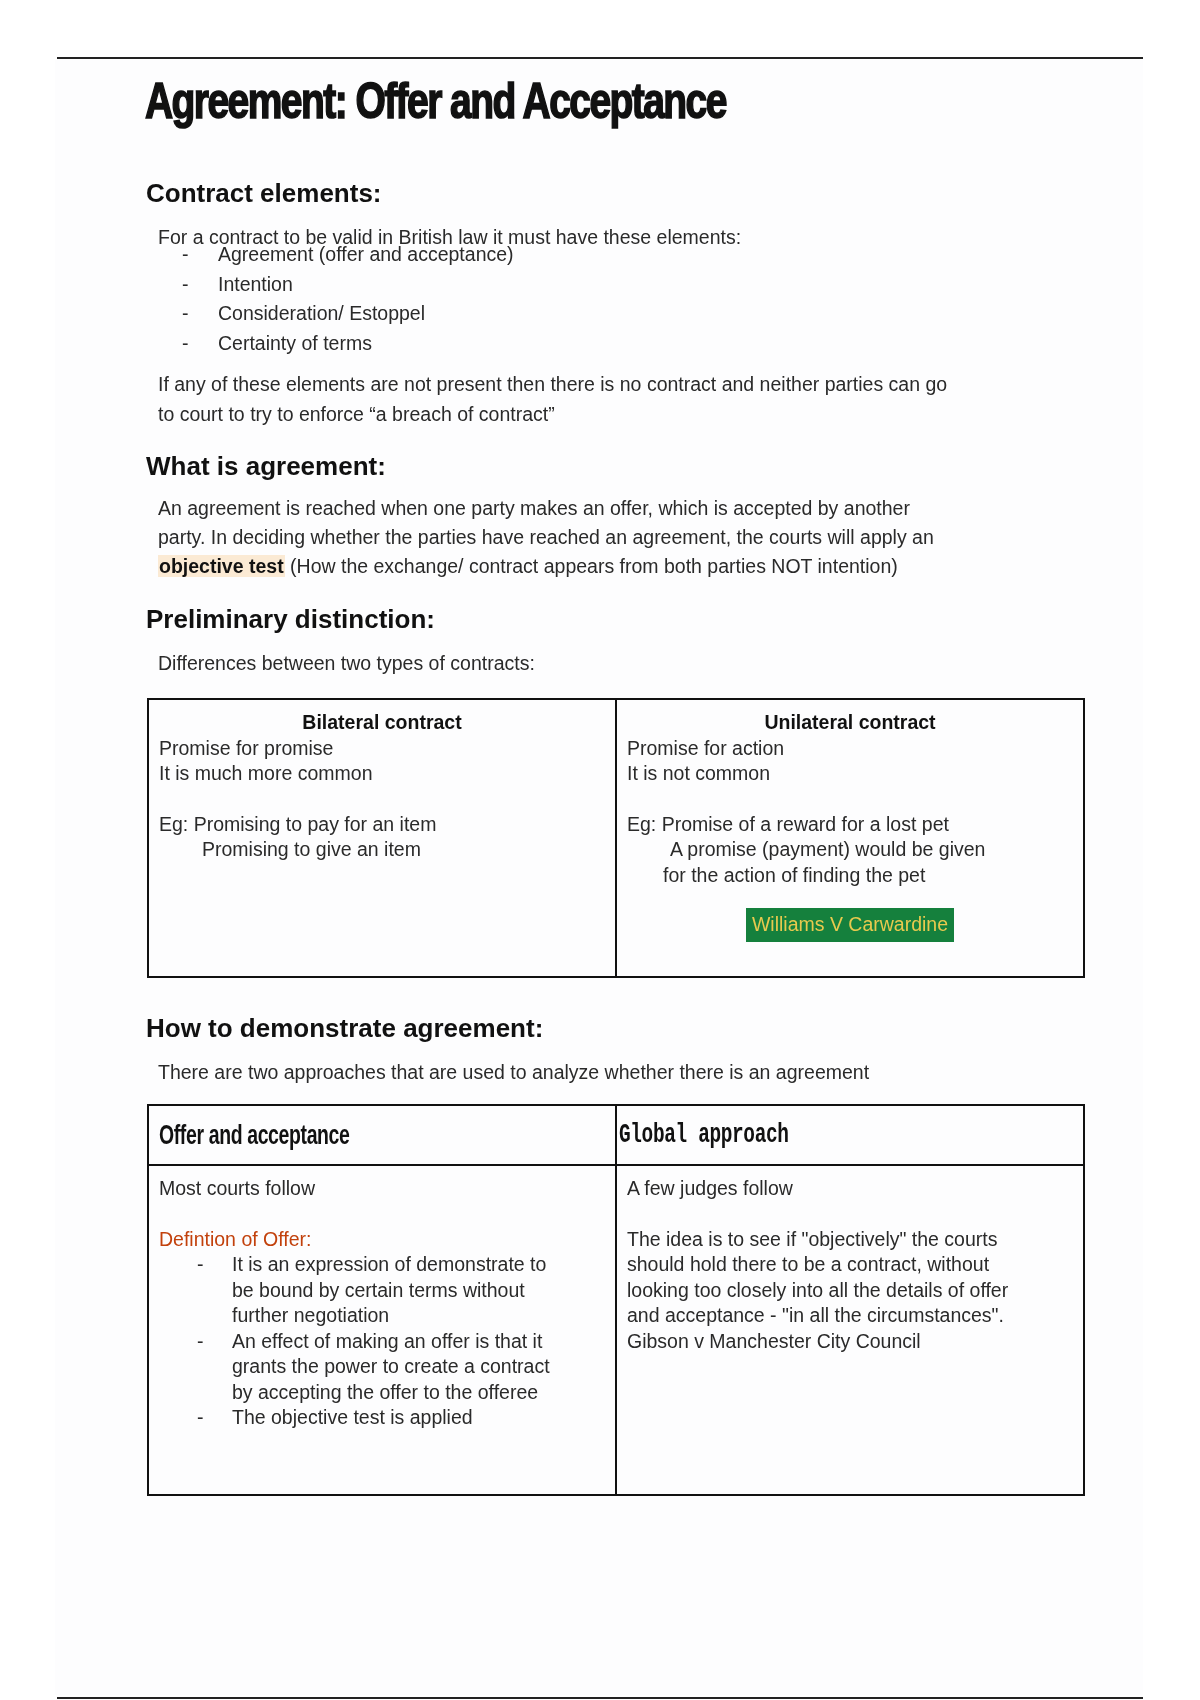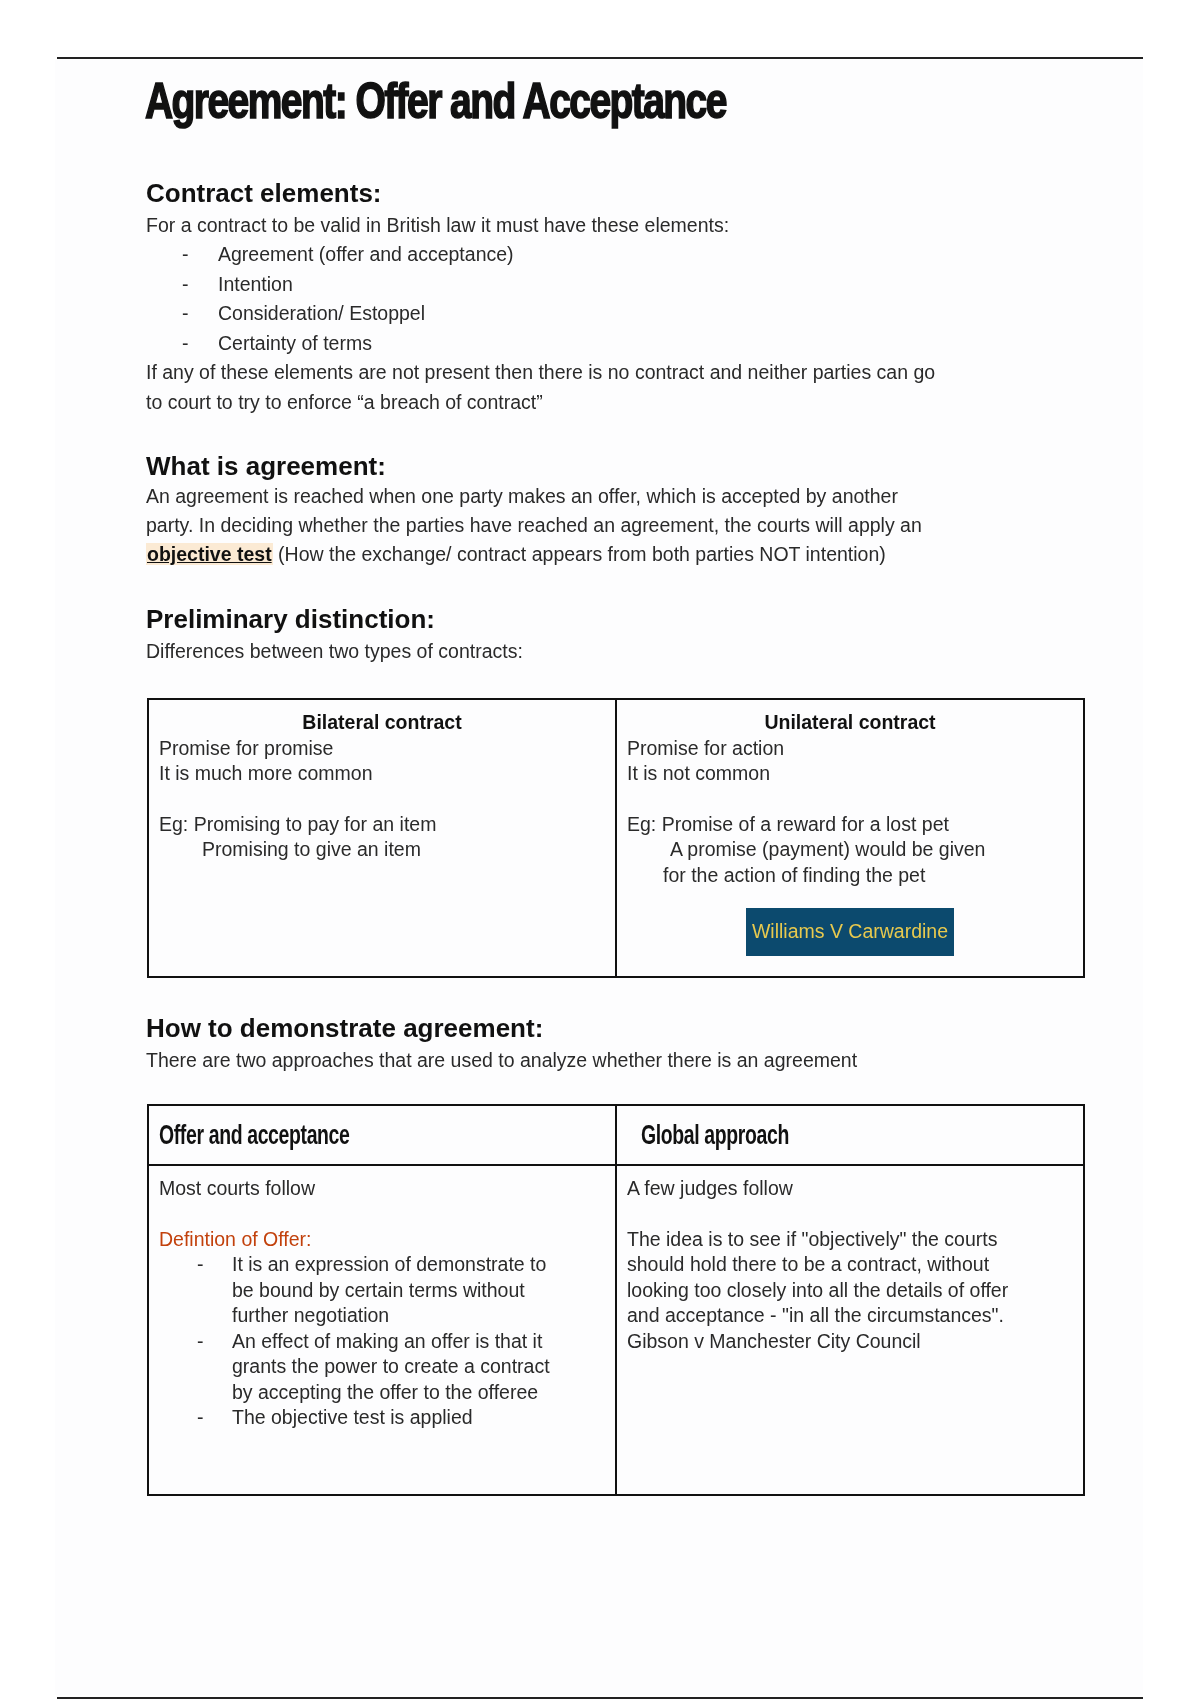--- a/index.html
+++ b/index.html
@@ -8,32 +8,32 @@
   .page-bg { position:absolute; left:55px; top:60px; width:1088px; height:1635px; background:#fdfdfe; }
   .rule { position:absolute; left:57px; width:1086px; height:2px; background:#222; }
   .rule.top { top:57px; }
   .rule.bottom { top:1697px; }
   .title { position:absolute; left:145px; top:72px; margin:0;
            font-family:"Liberation Sans", sans-serif; font-weight:bold; font-size:50px;
            color:#111; letter-spacing:-2px; transform:scaleX(0.78); transform-origin:left top;
            -webkit-text-stroke:1.6px #111; white-space:nowrap; }
   .h2 { position:absolute; left:146px; margin:0; font-size:26px; font-weight:bold; color:#111;
         white-space:nowrap; }
-  .p { position:absolute; left:146px; margin:0; font-size:19.5px; color:#2a2a2a; white-space:nowrap; line-height:29.5px; }
+  .p { position:absolute; left:146px; margin:12px; font-size:19.5px; color:#2a2a2a; white-space:nowrap; line-height:29.5px; }
   .bullets { position:absolute; left:146px; margin:0; padding:0; list-style:none; font-size:19.5px; color:#2a2a2a; }
   .bullets li { position:relative; padding-left:72px; height:29.6px; line-height:29.6px; white-space:nowrap; }
   .bullets li .dash { position:absolute; left:36px; top:0; }
-  .hl-objective { background:#fbead4; font-weight:bold; color:#111; padding:0 1px;text-decoration:underline; }
+  .hl-objective { background:#fbead4; font-weight:bold; color:#111; padding:0 1px; }
   table.t { position:absolute; left:147px; width:938px; border-collapse:collapse; table-layout:fixed; }
   table.t td { border:2px solid #111; vertical-align:top; padding:0; }
   .cell { position:relative; padding:10px 10px 0 10px; font-size:19.5px; color:#2a2a2a; line-height:25.5px; }
   .cell .center { text-align:center; font-weight:bold; color:#111; }
   .indent1 { padding-left:43px; }
   .indent2 { padding-left:36px; }
-  .case-hl { display:inline-block; background:#0c4a6e; color:#e8c94e; padding:11px 6px; }
+  .case-hl { display:inline-block; background:#15803d; color:#e8c94e; padding:4px 6px; }
   .hdr { font-size:27px; font-weight:bold; color:#111; transform:scaleX(0.72); transform-origin:left center;
          white-space:nowrap; display:inline-block; letter-spacing:-0.5px; }
   .subhead { font-weight:normal; color:#c2410c; }
   ul.inner { list-style:none; margin:0; padding:0; }
   ul.inner li { position:relative; padding-left:73px; }
   ul.inner li .dash { position:absolute; left:38px; top:0; }
 </style>
 </head>
 <body>
 
@@ -93,21 +93,21 @@
 <h2 class="h2" style="top:1013px;">How to demonstrate agreement:</h2>
 <p class="p" style="top:1046px;">There are two approaches that are used to analyze whether there is an agreement</p>
 
 <table class="t" style="top:1104px;">
   <tbody>
       <tr>
     <td style="height:58px; vertical-align:middle;">
       <div style="padding-left:10px;"><span class="hdr">Offer and acceptance</span></div>
     </td>
     <td style="vertical-align:middle;">
-      <div style="padding-left:24px;"><span class="hdr">Global approach</span></div>
+      <div style="padding-left:2px;font-family:Liberation Mono, monospace;"><span class="hdr">Global approach</span></div>
     </td>
   </tr>
   <tr>
     <td style="height:328px;margin-left:26px;">
       <div class="cell">
         <div>Most courts follow</div>
         <div style="height:25px;"></div>
         <div class="subhead">Defintion of Offer:</div>
         <ul class="inner">
           <li>

